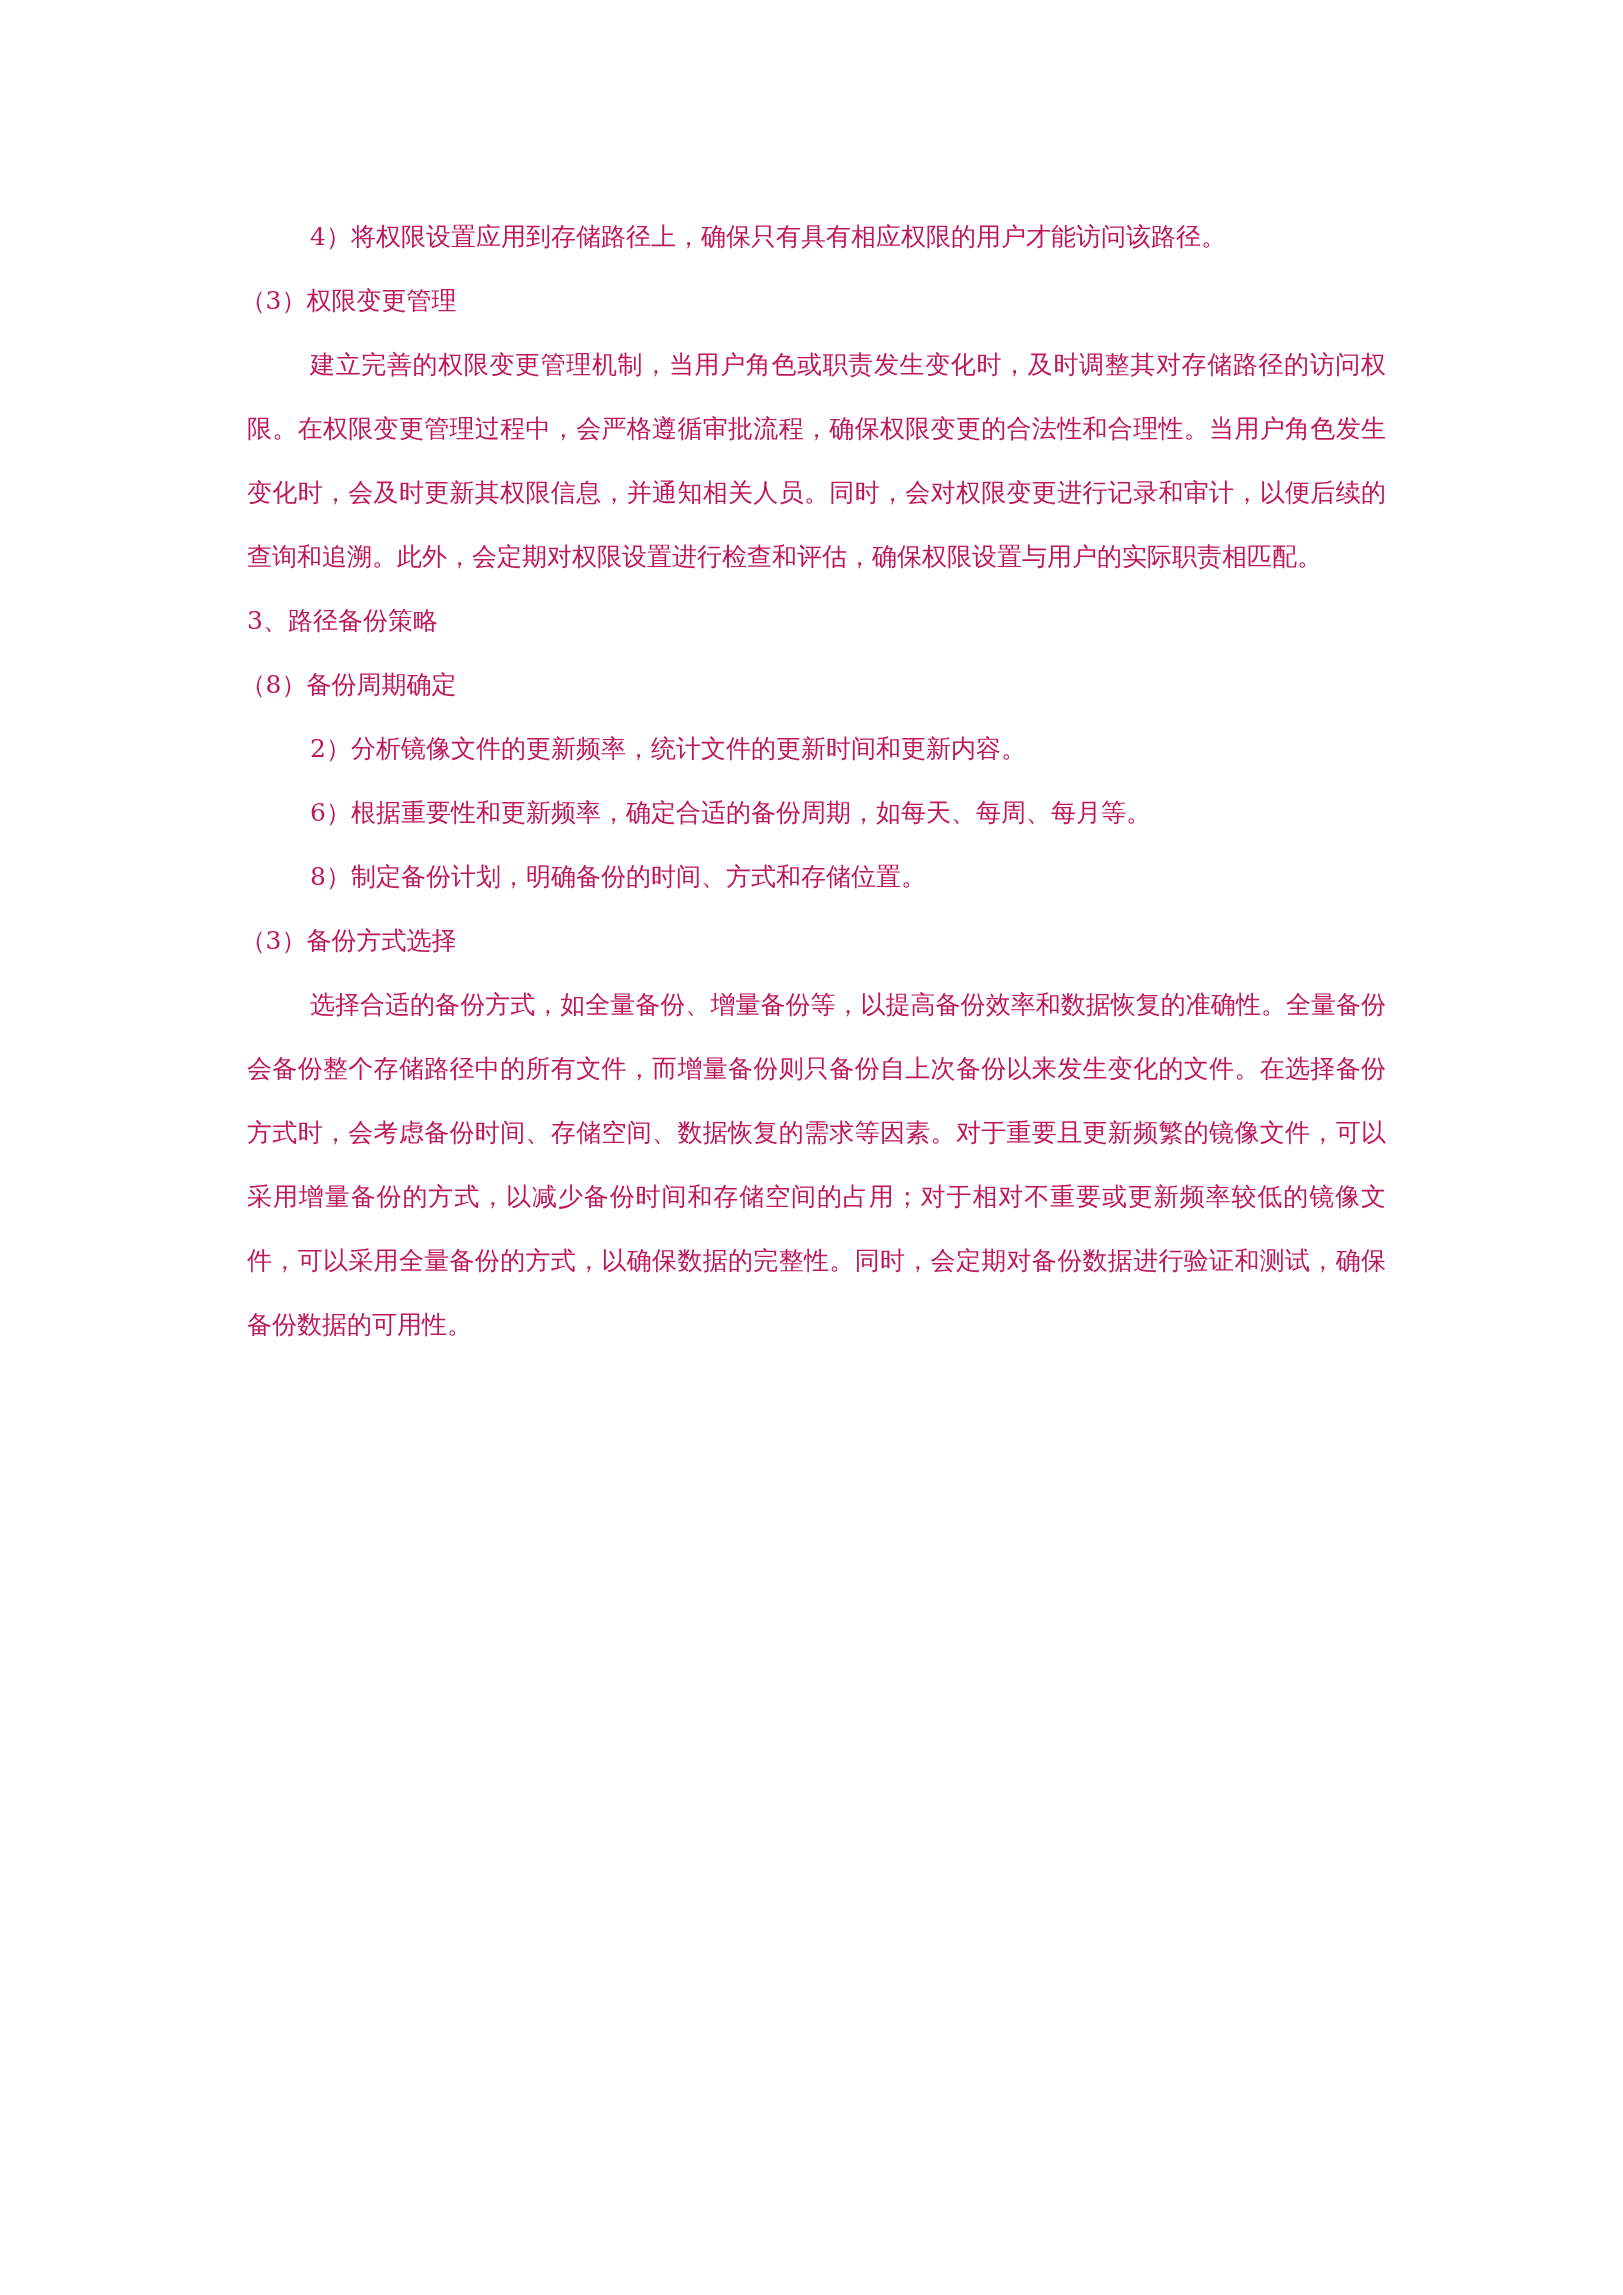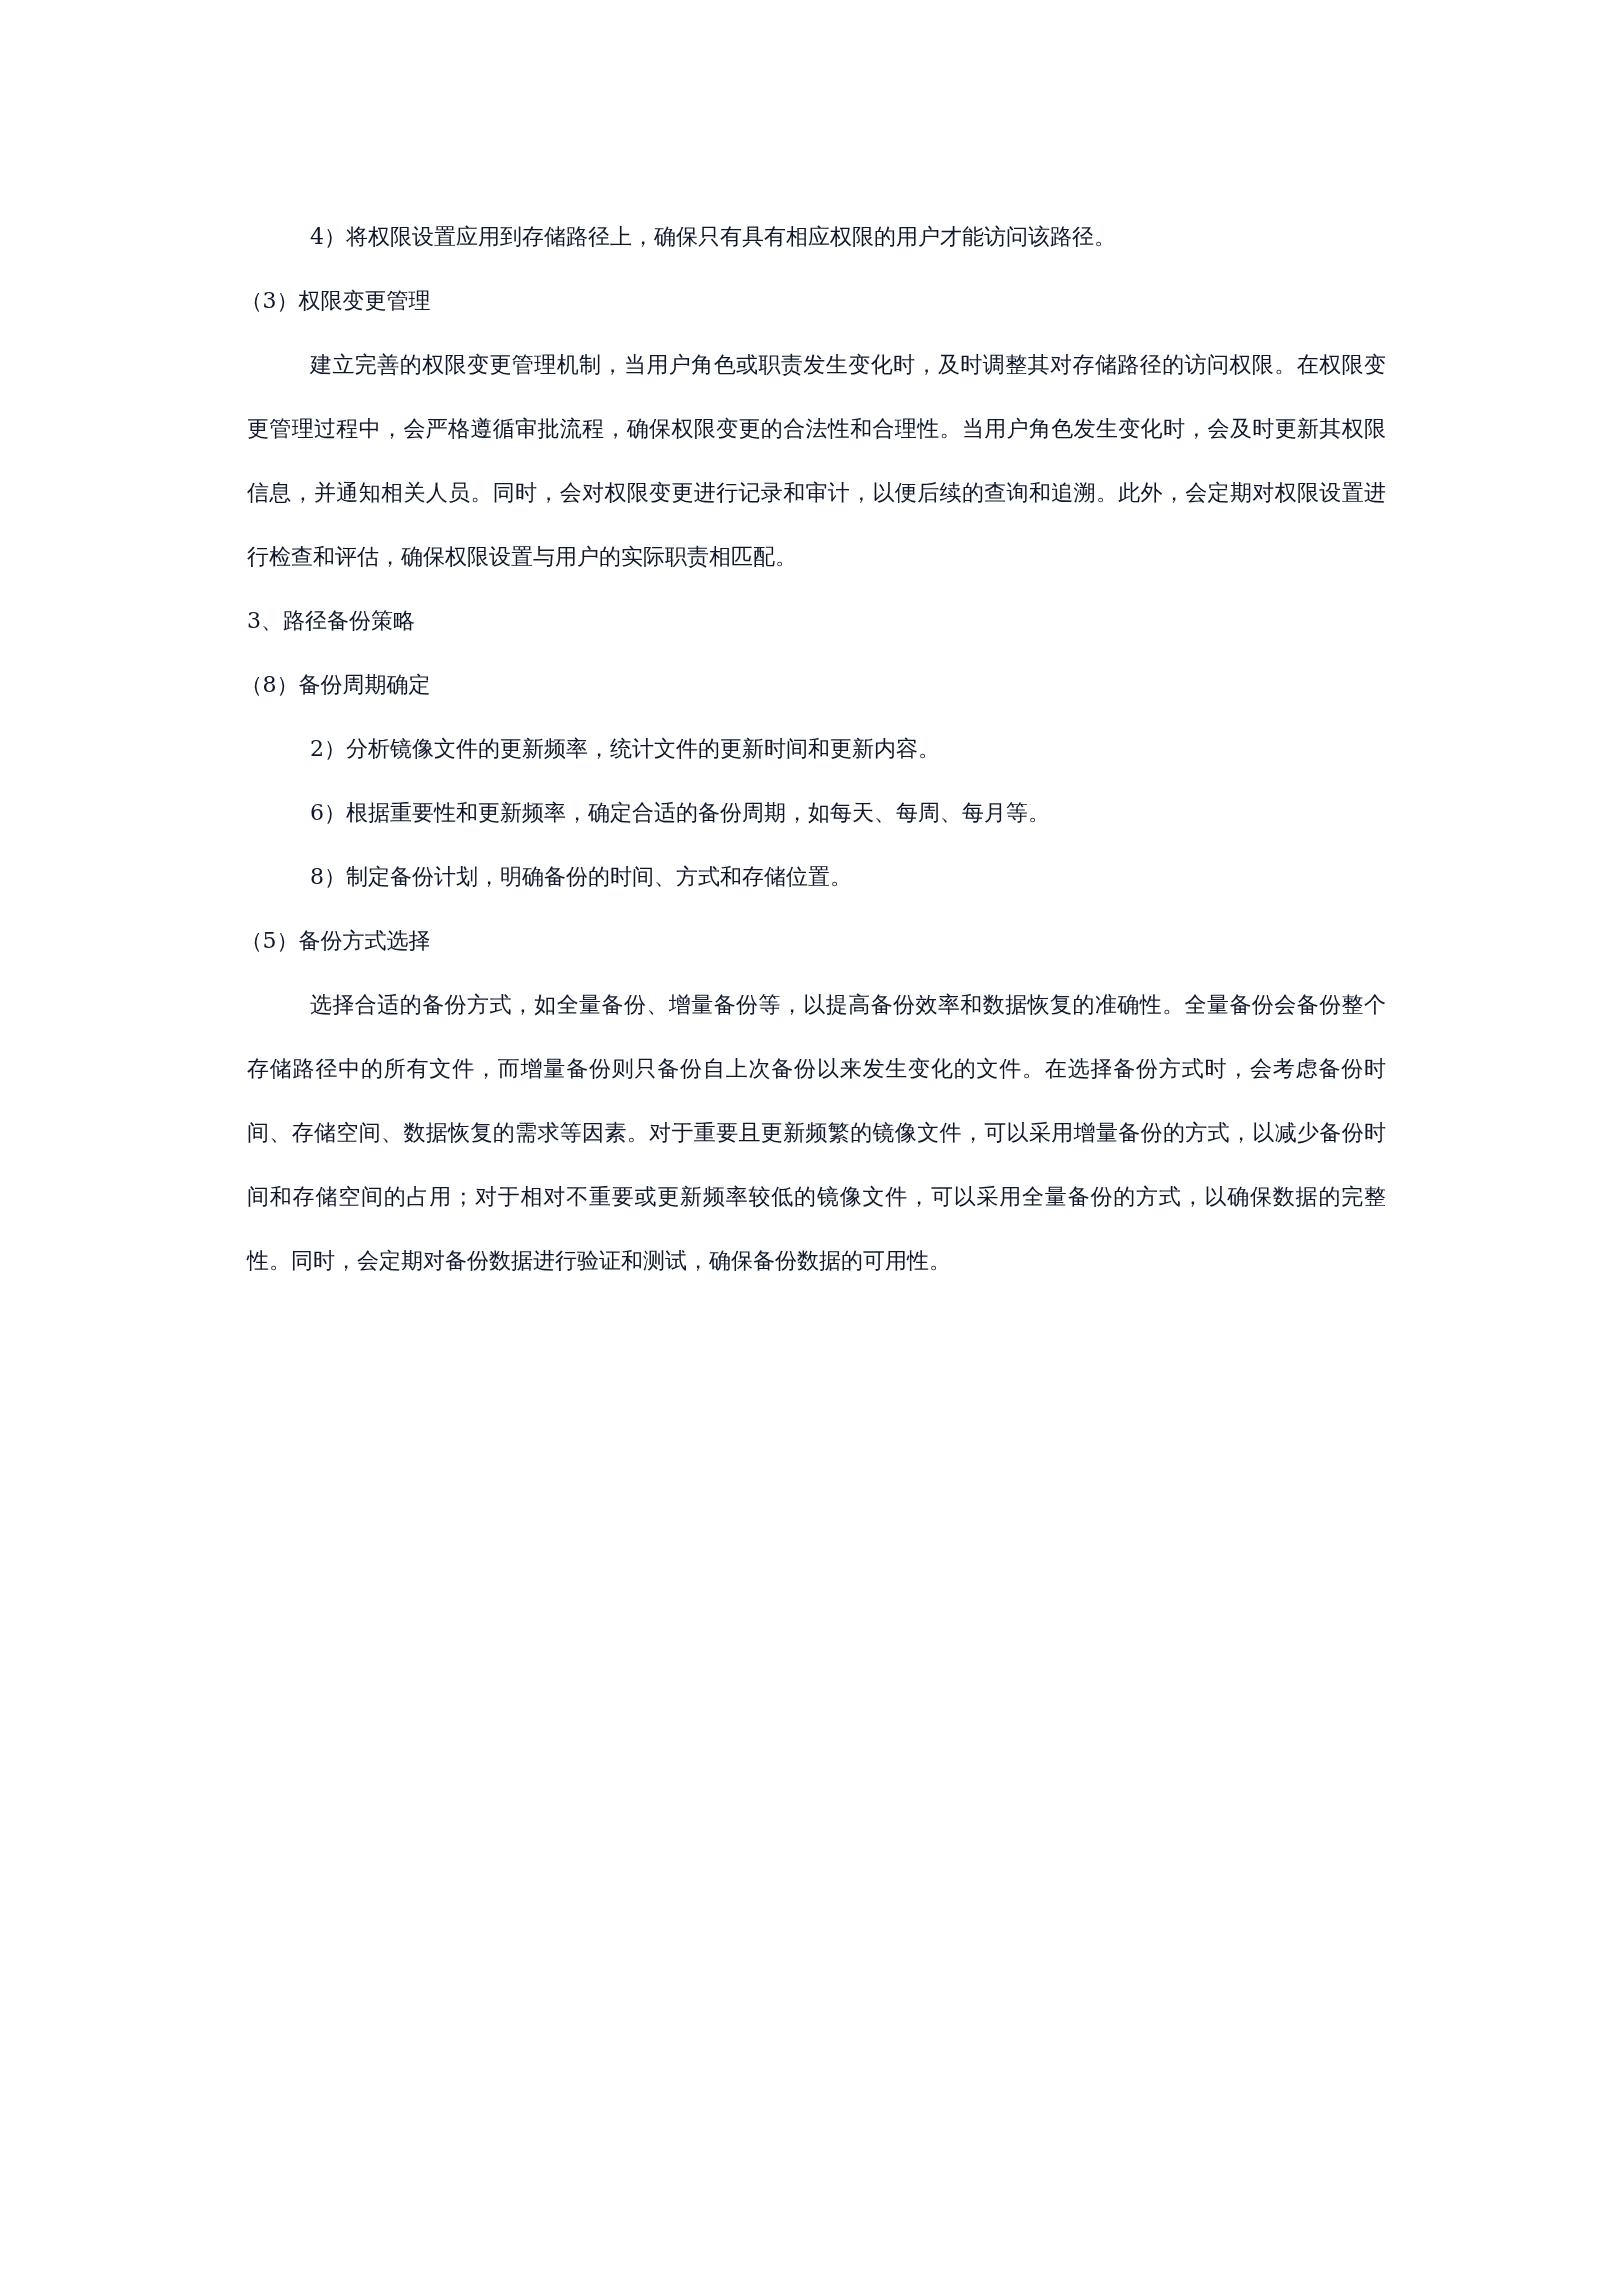--- a/index.html
+++ b/index.html
@@ -3,37 +3,37 @@
   <meta charset="utf-8">
   <style>
     html, body { margin: 0; padding: 0; background: #ffffff; }
     body { width: 1623px; height: 2295px; position: relative; overflow: hidden; }
     .page {
       position: absolute;
       left: 247px;
       top: 205px;
       width: 1139px;
       font-family: "DejaVu Serif", "Liberation Serif", serif;
-      font-size: 22px;
-      color: #0f172a;
+      font-size: 25px;
+      color: #be185d;
       line-height: 64px;
     }
     .p { margin: 0; text-align: justify; }
     .indent { text-indent: 63px; }
     .heading { margin: 0; }
     .heading.paren { margin-left: -6.5px; }
   </style>
 </head>
 <body>
 
 <div class="page">
   <p class="p indent">4）将权限设置应用到存储路径上，确保只有具有相应权限的用户才能访问该路径。</p>
   <p class="heading paren">（3）权限变更管理</p>
   <p class="p indent">建立完善的权限变更管理机制，当用户角色或职责发生变化时，及时调整其对存储路径的访问权限。在权限变更管理过程中，会严格遵循审批流程，确保权限变更的合法性和合理性。当用户角色发生变化时，会及时更新其权限信息，并通知相关人员。同时，会对权限变更进行记录和审计，以便后续的查询和追溯。此外，会定期对权限设置进行检查和评估，确保权限设置与用户的实际职责相匹配。</p>
   <p class="heading">3、路径备份策略</p>
   <p class="heading paren">（8）备份周期确定</p>
   <p class="p indent">2）分析镜像文件的更新频率，统计文件的更新时间和更新内容。</p>
   <p class="p indent">6）根据重要性和更新频率，确定合适的备份周期，如每天、每周、每月等。</p>
   <p class="p indent">8）制定备份计划，明确备份的时间、方式和存储位置。</p>
-  <p class="heading paren">（5）备份方式选择</p>
+  <p class="heading paren">（3）备份方式选择</p>
   <p class="p indent">选择合适的备份方式，如全量备份、增量备份等，以提高备份效率和数据恢复的准确性。全量备份会备份整个存储路径中的所有文件，而增量备份则只备份自上次备份以来发生变化的文件。在选择备份方式时，会考虑备份时间、存储空间、数据恢复的需求等因素。对于重要且更新频繁的镜像文件，可以采用增量备份的方式，以减少备份时间和存储空间的占用；对于相对不重要或更新频率较低的镜像文件，可以采用全量备份的方式，以确保数据的完整性。同时，会定期对备份数据进行验证和测试，确保备份数据的可用性。</p>
 </div>
 
 
 </body></html>

